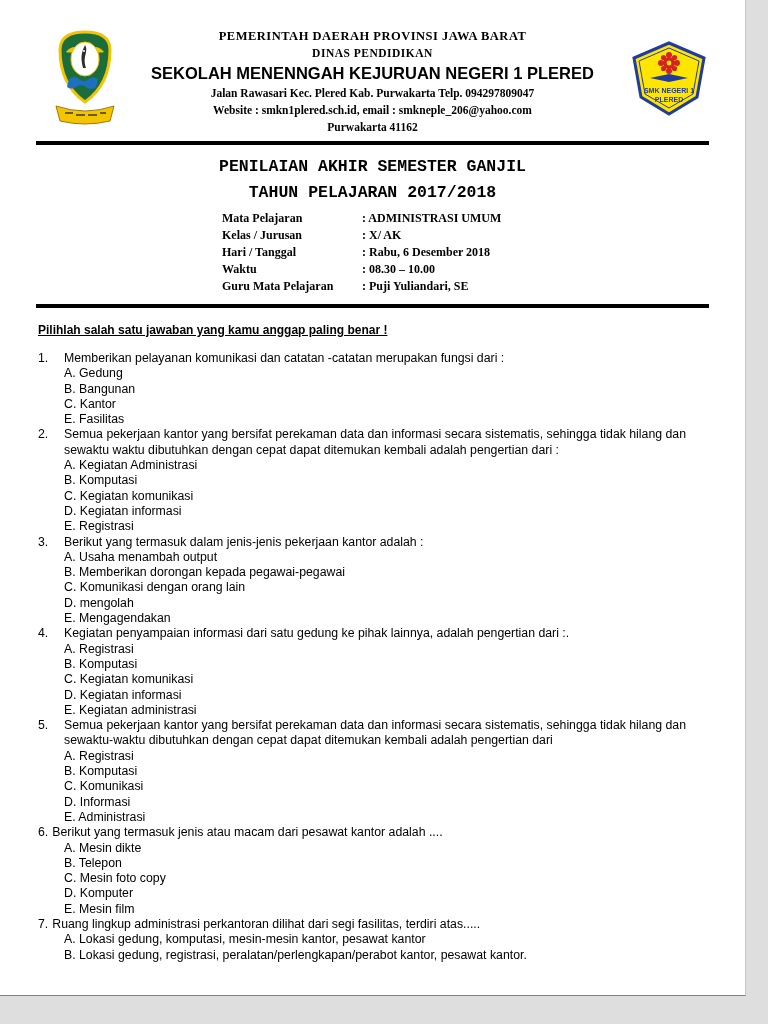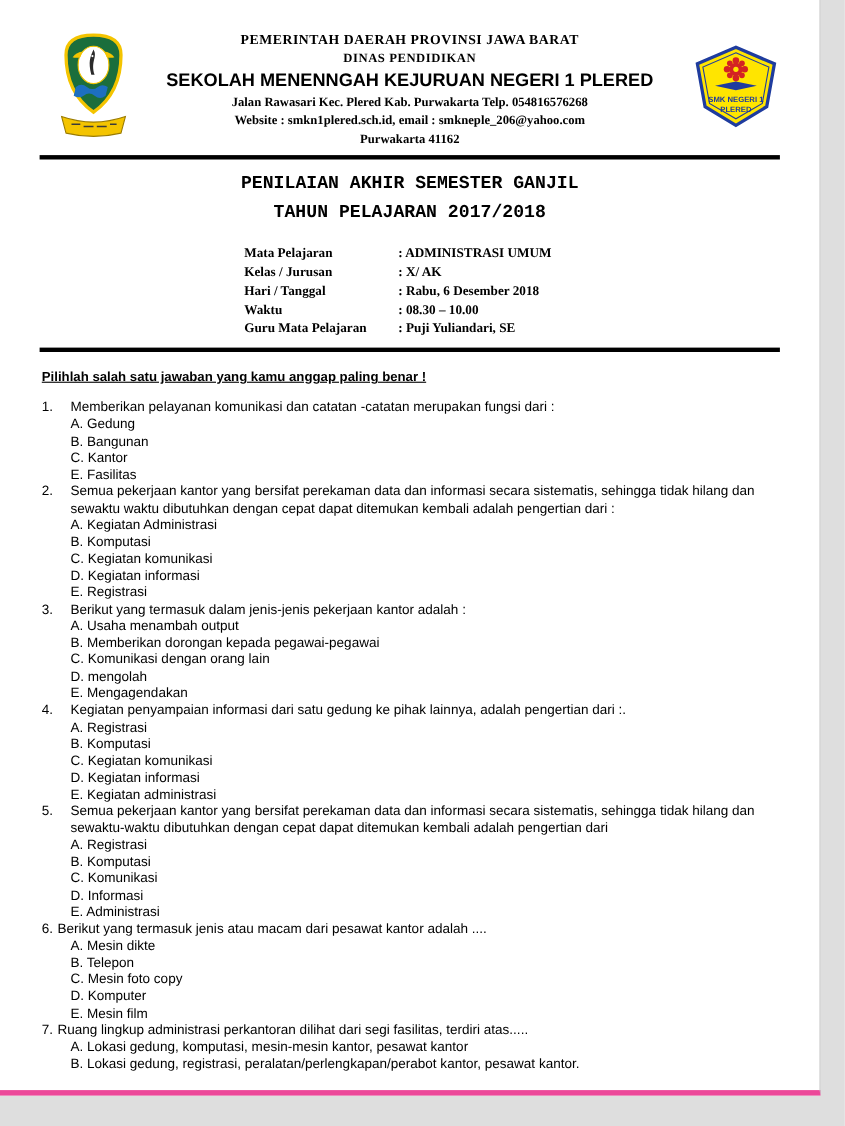--- a/index.html
+++ b/index.html
@@ -1,40 +1,40 @@
 <!DOCTYPE html>
 <html><head>
 <meta charset="utf-8">
 <style>
   * { margin:0; padding:0; box-sizing:border-box; }
   html,body { width:768px; height:1024px; }
   body { background:#dedede; font-family:"Liberation Sans", sans-serif; color:#000; }
   .page {
     position:relative; width:746px; height:996px; background:#ffffff;
-    border-right:1px solid #c4c4c4; border-bottom:5px solid #ec4899;
+    border-right:1px solid #c4c4c4; border-bottom:1px solid #ec4899;
     overflow:hidden;
   }
   
   .letterhead { position:relative; padding-top:28px; }
   .logo-left  { position:absolute; left:52px;  top:28px; width:66px; height:100px; }
   .logo-right { position:absolute; left:628px; top:40px; width:82px; height:78px; }
   .head-text { text-align:center; font-family:"Liberation Serif", serif; font-weight:bold; }
   .h-gov    { font-size:12.5px; line-height:16px; letter-spacing:.5px; }
   .h-dept   { font-size:11.5px; line-height:15px; margin-top:2px; letter-spacing:.5px;text-align:center; }
   .h-school { font-family:"Liberation Sans", sans-serif; font-size:16.5px; line-height:21px; margin-top:2px; }
   .h-addr, .h-web, .h-city { font-size:11.5px; line-height:16px; margin-top:1px; }
   
   .rule { height:4px; background:#000; margin:0 36px; }
   .rule-1 { margin-top:6px; }
   .rule-2 { margin-top:9px; }
   
   .title-block { text-align:center; font-family:Liberation Mono, monospace;
                  font-weight:bold; font-size:16.5px; line-height:26px; margin-top:9px; }
   
-  .meta { margin:16px 0 0 222px; font-family:"Liberation Serif", serif;
+  .meta { margin:4px 0 0 222px; font-family:"Liberation Serif", serif;
           font-weight:bold; font-size:12px; }
   .meta-row { display:flex; line-height:17px; }
   .meta-label { width:140px; }
   
   .instruction { font-weight:bold; font-size:12px; margin:15px 30px 14px 38px;text-decoration:underline; }
   .questions { margin:3px 28px 0 38px; font-size:12.3px; line-height:15.3px; }
   .q-text { position:relative; padding-left:26px; }
   .q-num  { position:absolute; left:0; top:0; }
   .question.flush .q-text { padding-left:0; }
   .question.flush .q-num  { position:static; margin-right:4px; }
@@ -76,21 +76,21 @@
       <circle cx="41" cy="23" r="2.4" fill="#ffe500"></circle>
       <path d="M22 38 L41 34 L60 38 L41 42 Z" fill="#1f3c9e"></path>
       <text x="41" y="53" text-anchor="middle" font-size="7" font-weight="bold" fill="#1f3c9e" font-family="Liberation Sans, sans-serif">SMK NEGERI 1</text>
       <text x="41" y="62" text-anchor="middle" font-size="7" font-weight="bold" fill="#1f3c9e" font-family="Liberation Sans, sans-serif">PLERED</text>
     </svg>
 
     <div class="head-text">
       <div class="h-gov">PEMERINTAH DAERAH PROVINSI JAWA BARAT</div>
       <div class="h-dept">DINAS PENDIDIKAN</div>
       <div class="h-school">SEKOLAH MENENNGAH KEJURUAN NEGERI 1 PLERED</div>
-      <div class="h-addr">Jalan Rawasari Kec. Plered Kab. Purwakarta Telp. 054816576268</div>
+      <div class="h-addr">Jalan Rawasari Kec. Plered Kab. Purwakarta Telp. 094297809047</div>
       <div class="h-web">Website : smkn1plered.sch.id, email : smkneple_206@yahoo.com</div>
       <div class="h-city">Purwakarta 41162</div>
     </div>
   </header>
 
   <div class="rule rule-1"></div>
 
   <section class="title-block">
     <div>PENILAIAN AKHIR SEMESTER GANJIL</div>
     <div>TAHUN PELAJARAN 2017/2018</div>

